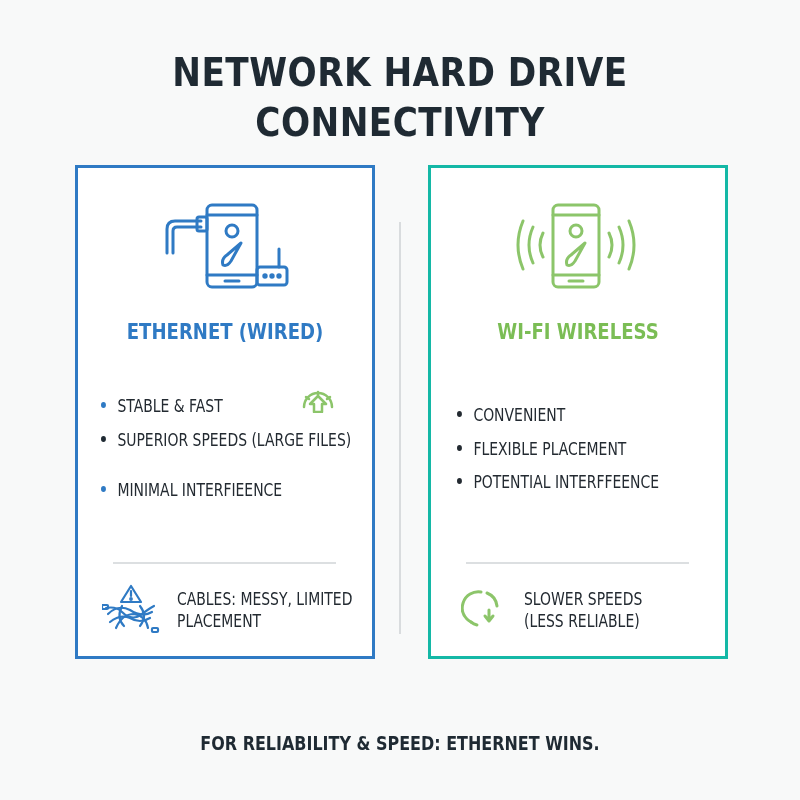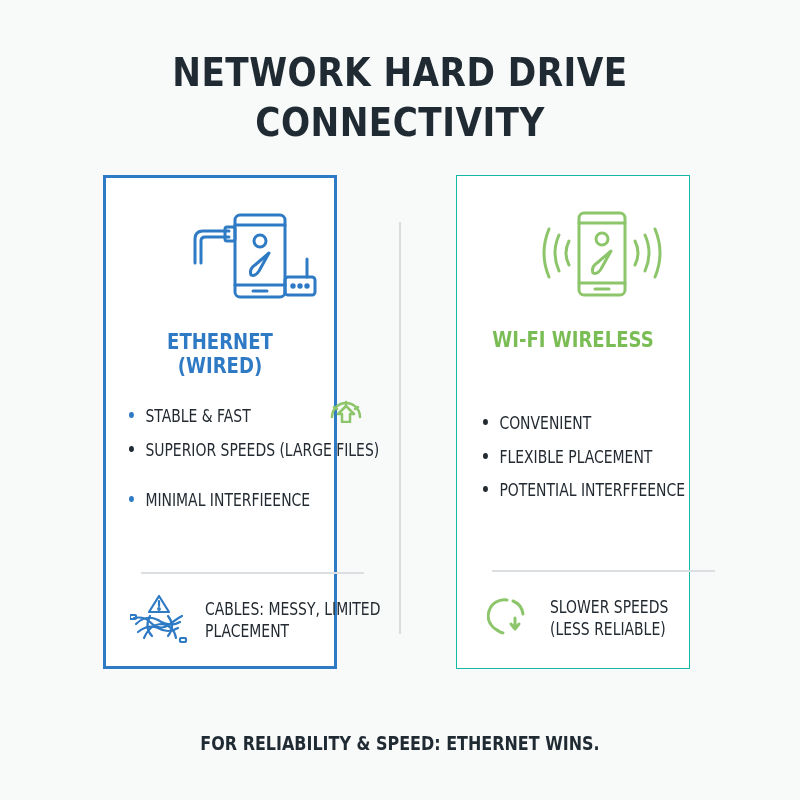--- a/index.html
+++ b/index.html
@@ -5,23 +5,23 @@
     html, body { margin: 0; padding: 0; }
     body {
       width: 800px; height: 800px; background: #f8f9f9; position: relative; overflow: hidden;
       font-family: "Liberation Sans", "DejaVu Sans", sans-serif; color: #232a31;
     }
     .title {
       position: absolute; left: 0; top: 48px; width: 800px; text-align: center;
       font-family: "DejaVu Sans", sans-serif; font-weight: bold; font-size: 39px; line-height: 50px;
       color: #1f2a33; letter-spacing: 0.5px; transform: scaleX(0.88); transform-origin: center;
     }
-    .card { position: absolute; top: 175px; width: 234px; height: 494px; background: #ffffff; box-sizing: border-box; margin-left: 28px; }
+    .card { position: absolute; top: 165px; width: 300px; height: 494px; background: #ffffff; box-sizing: border-box; }
     .card.blue { left: 75px; border: 3px solid #2f7ac4; }
-    .card.green { left: 428px; border: 1px solid #14b8a6; }
+    .card.green { left: 428px; border: 3px solid #14b8a6; }
     .vdivider { position: absolute; left: 399px; top: 222px; width: 2px; height: 412px; background: #d9dcde; }
     .icon { position: absolute; }
     .heading {
       position: absolute; width: 100%; text-align: center; font-weight: bold; font-size: 21px;
       font-family: "DejaVu Sans", sans-serif; transform: scaleX(0.86); transform-origin: center;
     }
     .blue .heading { color: #2f7ac4; top: 152px; }
     .green .heading { color: #7bbd55; top: 152px; }
     .bullets { position: absolute; margin: 0; padding: 0; list-style: none; }
     .bullets li {

